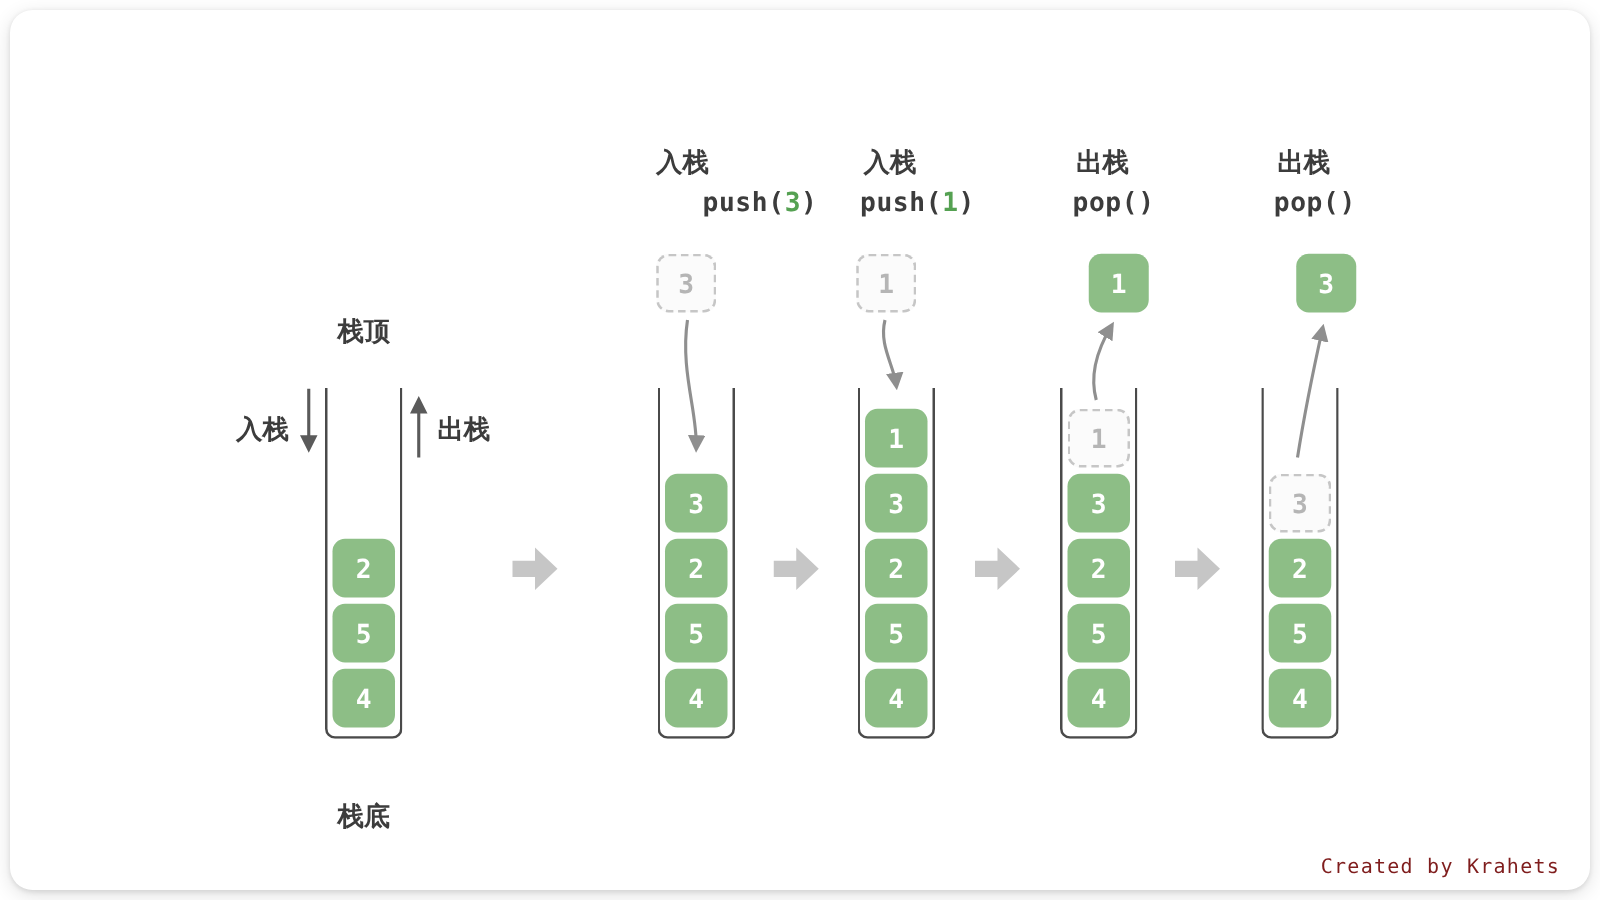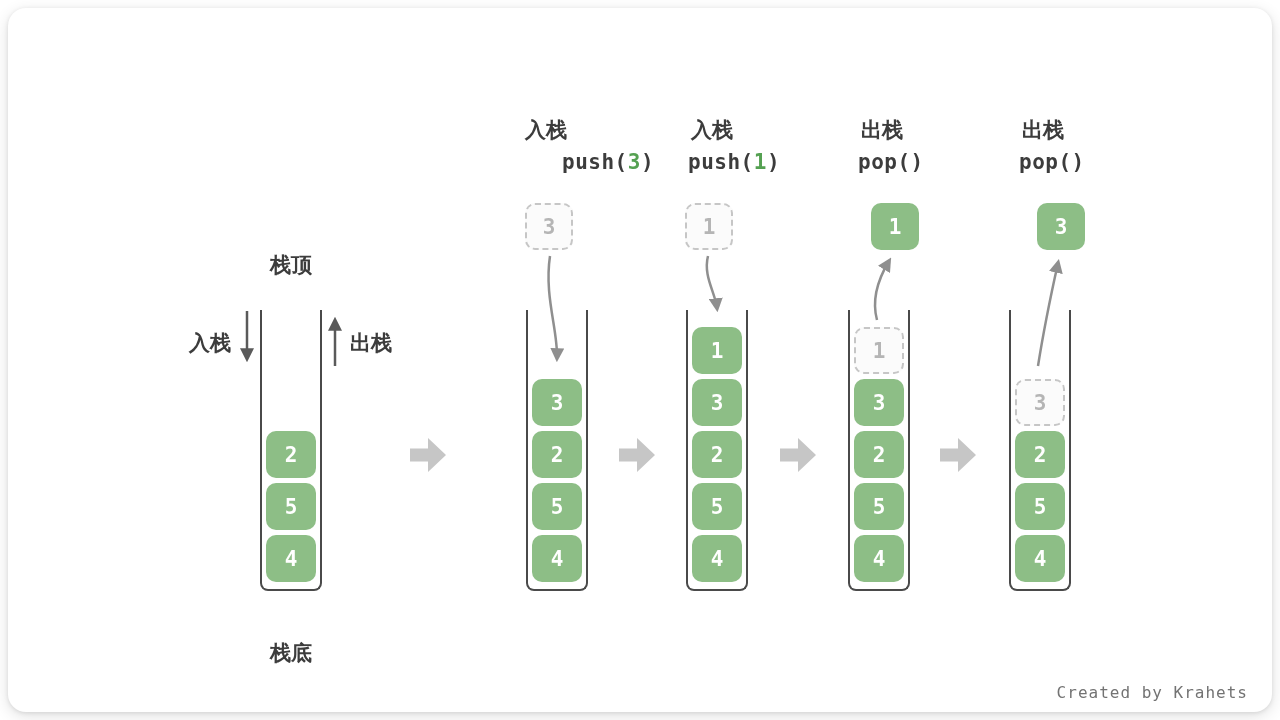--- a/index.html
+++ b/index.html
@@ -55,21 +55,21 @@
   .cell.ghost {
     background: #fbfbfb; border: 2px dashed #c6c6c6; color: #b5b5b5;
   }
   .float-box {
     width: 48px; height: 47px; top: 195px;
   }
 
   .watermark {
     left: 940px; top: 675px; width: 300px; text-align: right;
     font-family: "DejaVu Sans Mono", monospace;
-    font-size: 16px; color: #737373; letter-spacing: 1px;
+    font-size: 16px; color: #7f1d1d; letter-spacing: 1px;
   }
 
   svg.layer { position: absolute; left: 0; top: 0; pointer-events: none; }
 </style>
 </head>
 <body>
 
 <div class="card">
 
 

